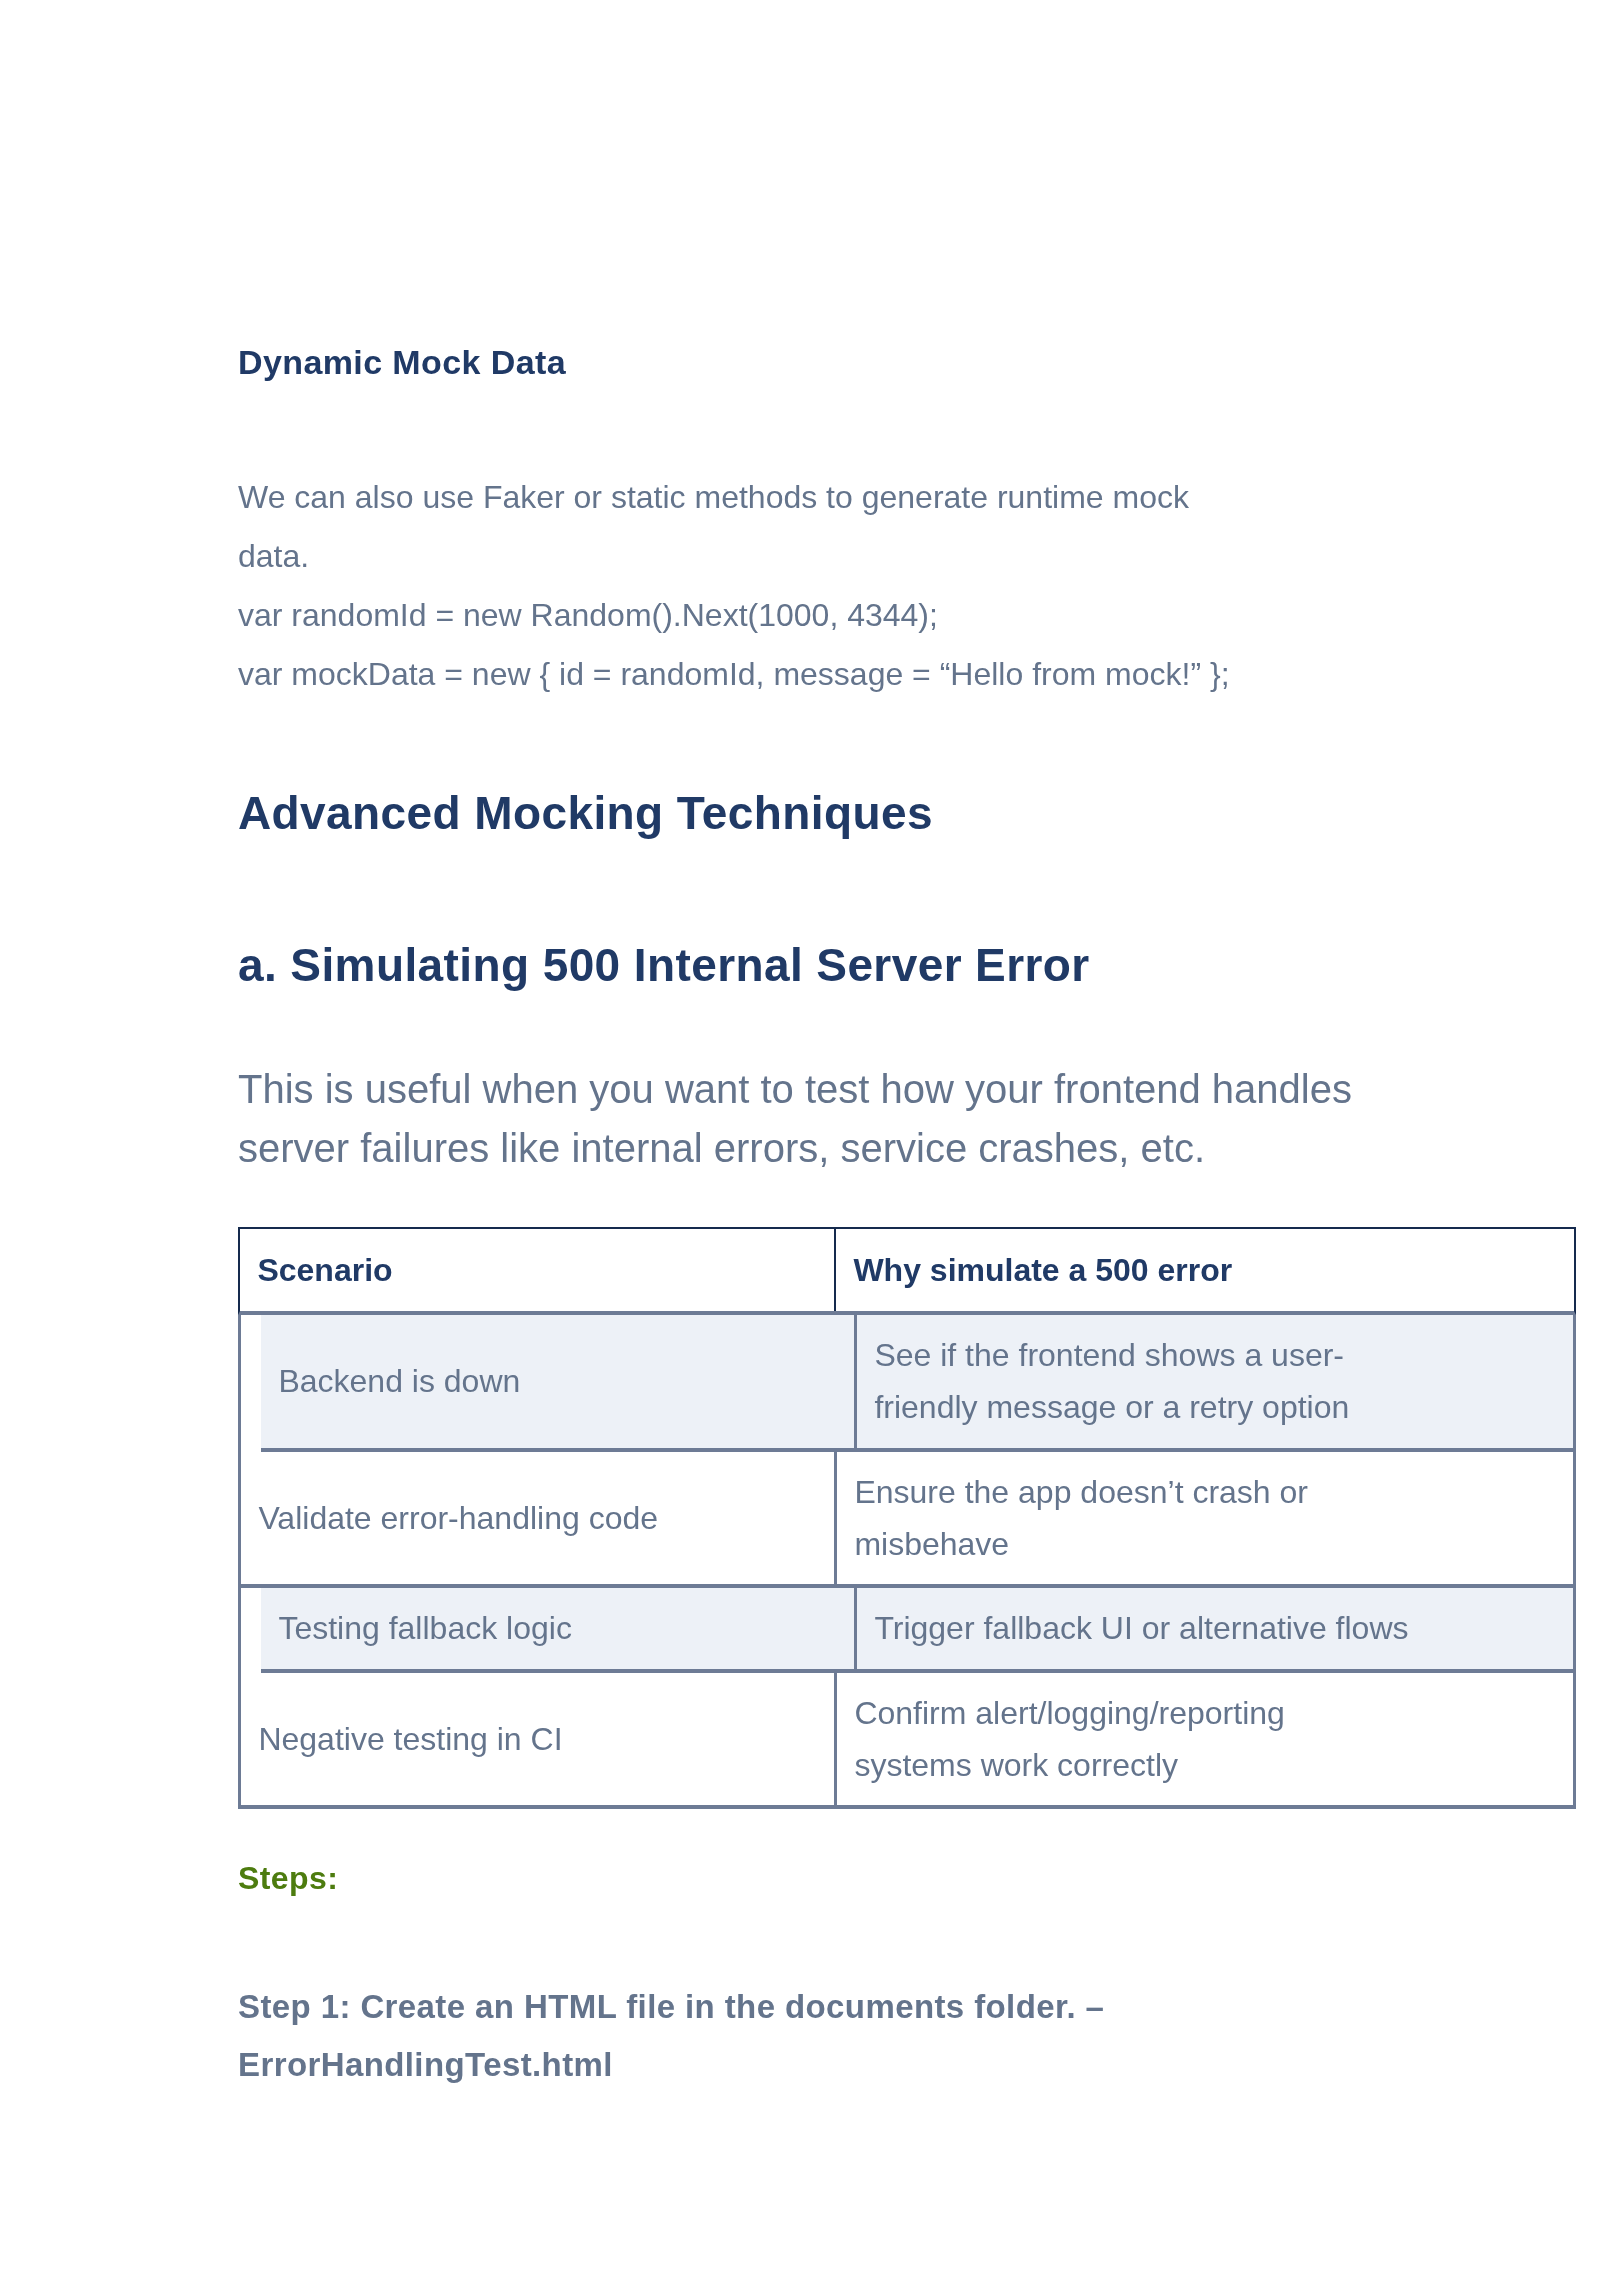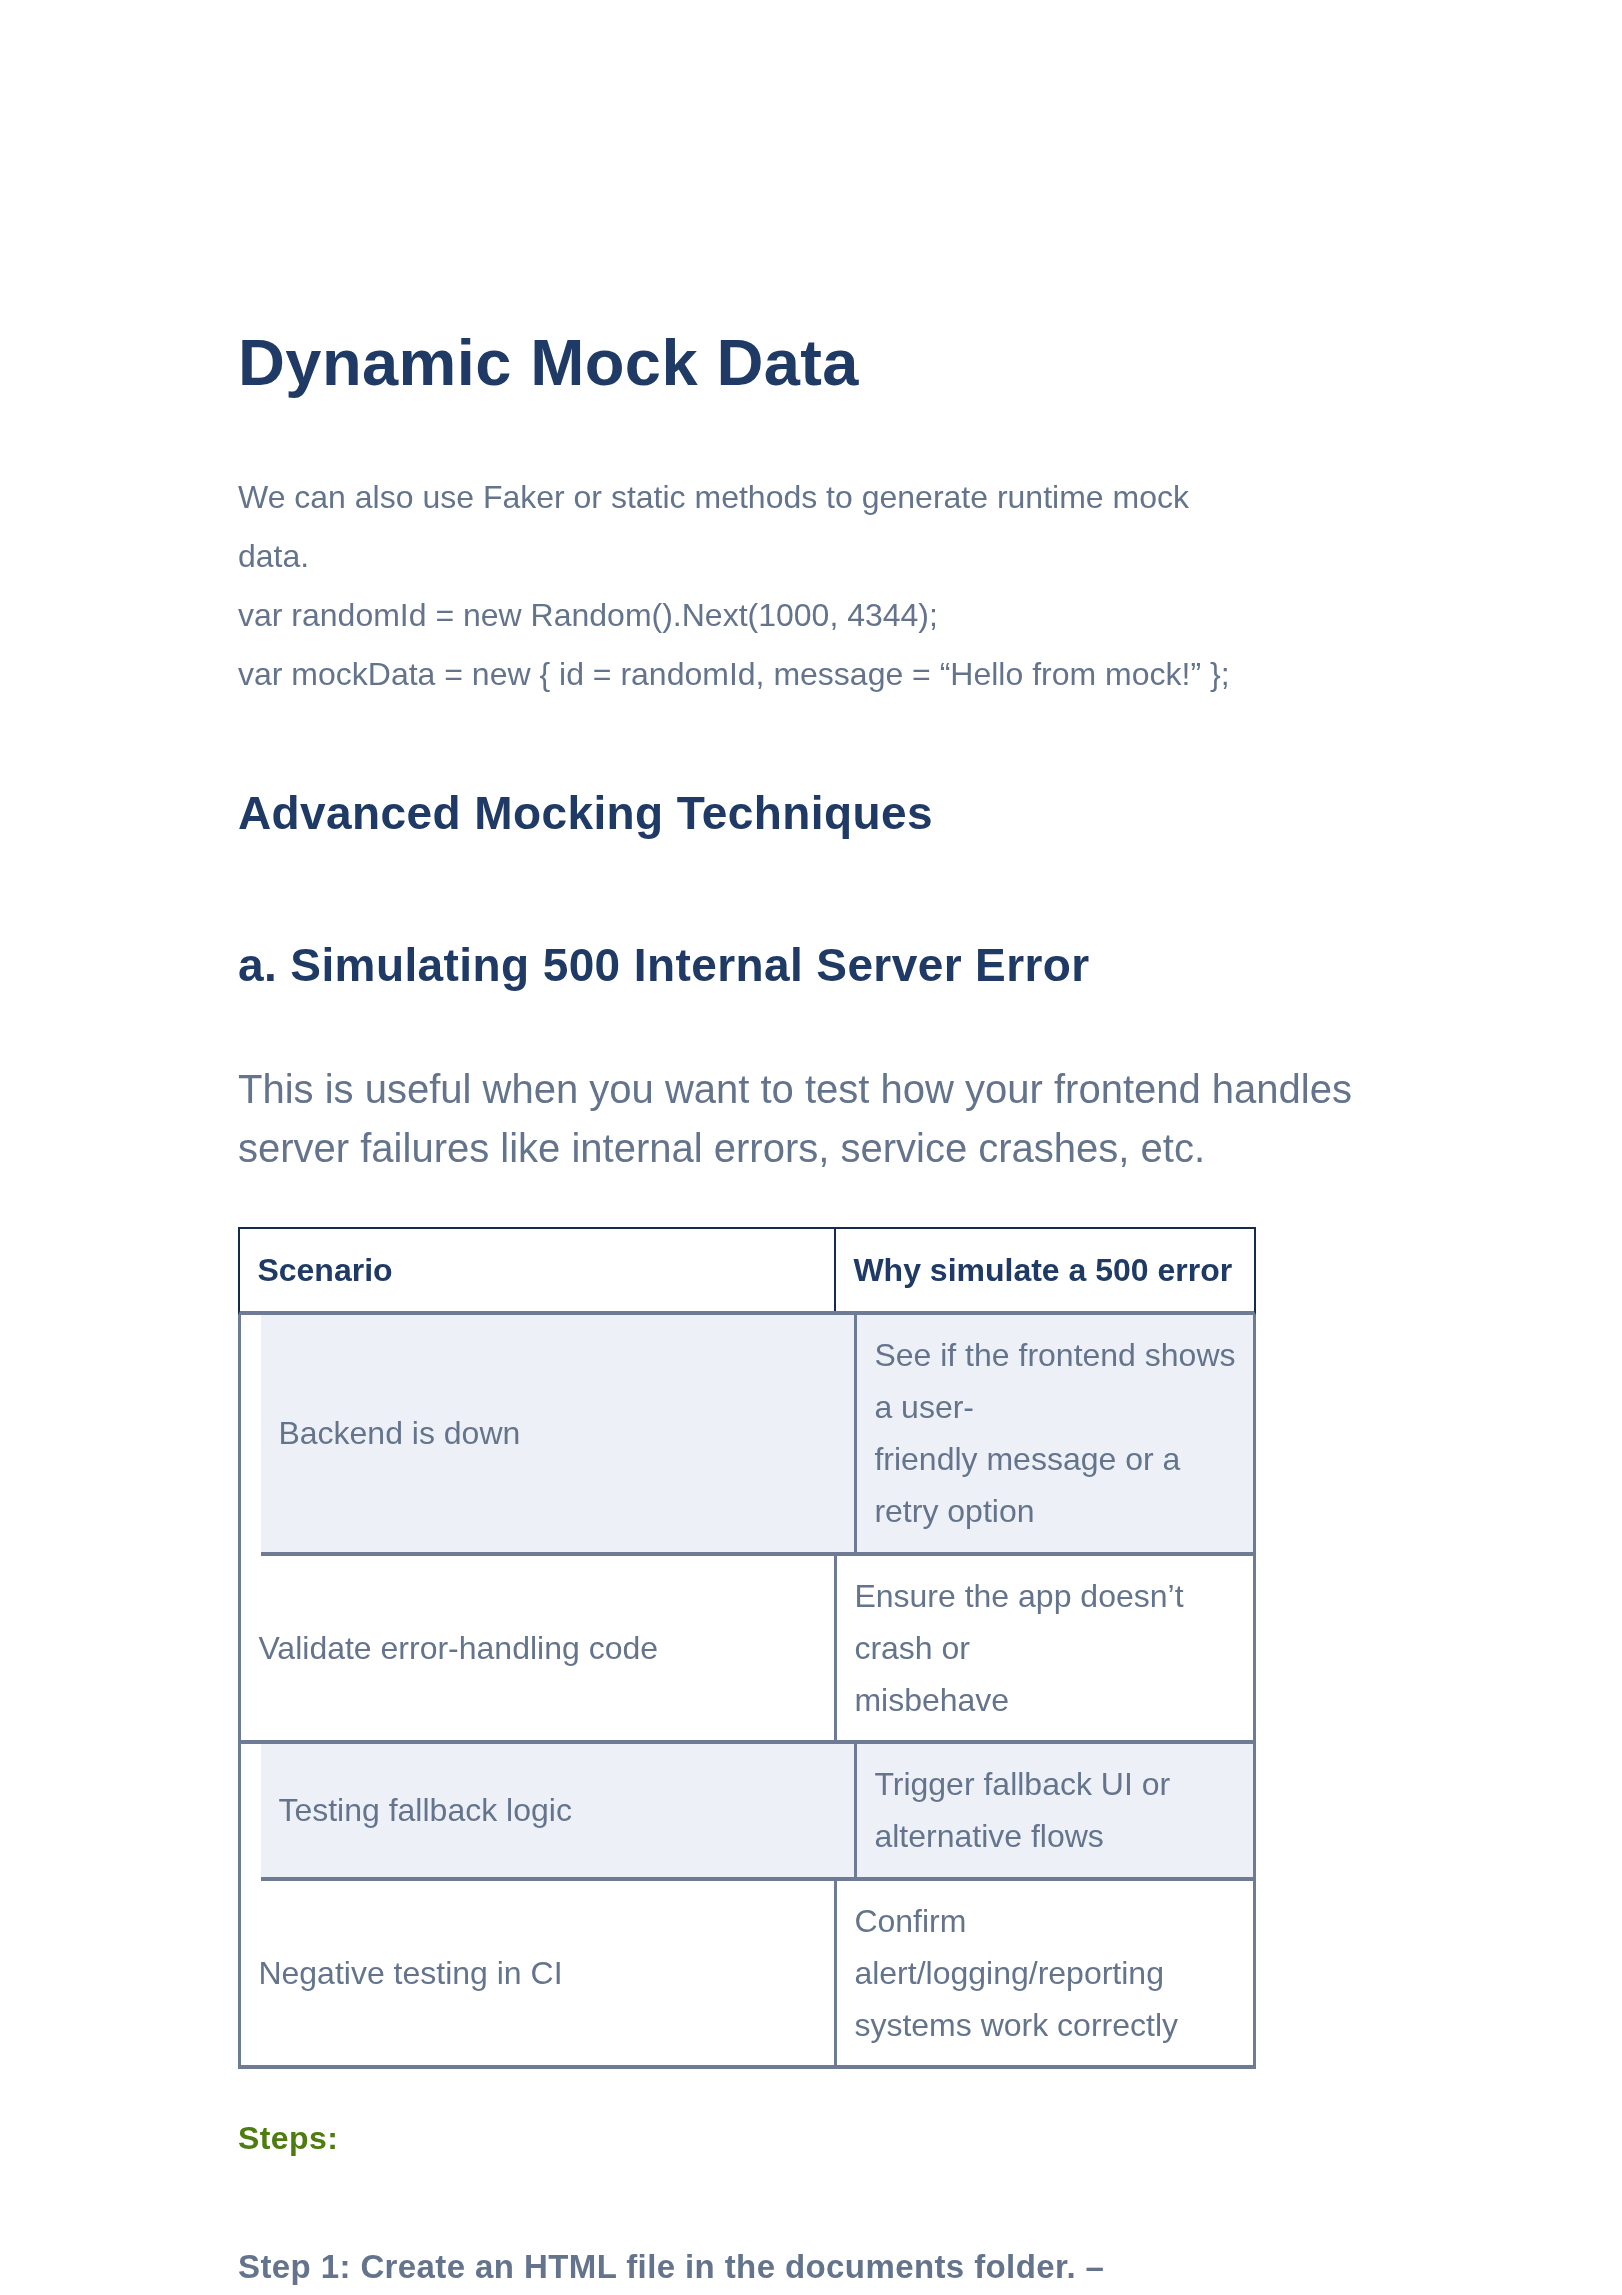--- a/index.html
+++ b/index.html
@@ -11,21 +11,21 @@
     font-family: "Liberation Sans", sans-serif;
     overflow: hidden;
   }
   .content {
     position: absolute;
     left: 238px;
     top: 333px;
     width: 1194px;
   }
   .h1 {
-    font-size: 65px;
+    font-size: 34px;
     font-weight: 700;
     color: #203a66;
     line-height: 59px;
     letter-spacing: 0.4px;
     margin: 0;
   }
   .para {
     margin: 76px 0 0 0;
     font-size: 32px;
     line-height: 59px;
@@ -51,21 +51,21 @@
   .intro {
     margin: 67px 0 0 0;
     font-size: 40px;
     line-height: 59px;
     color: #64748c;
     white-space: pre-line;
   }
   
   .tbl {
     margin-top: 49px;
-    width: 1018px;
+    width: 1338px;
     box-sizing: border-box;
   }
   .tbl-header {
     display: flex;
     box-sizing: border-box;
     border: 2.4px solid #152a4d;
     border-bottom: 4.8px solid #6d7b95;
     background: #ffffff;
   }
   .th {

